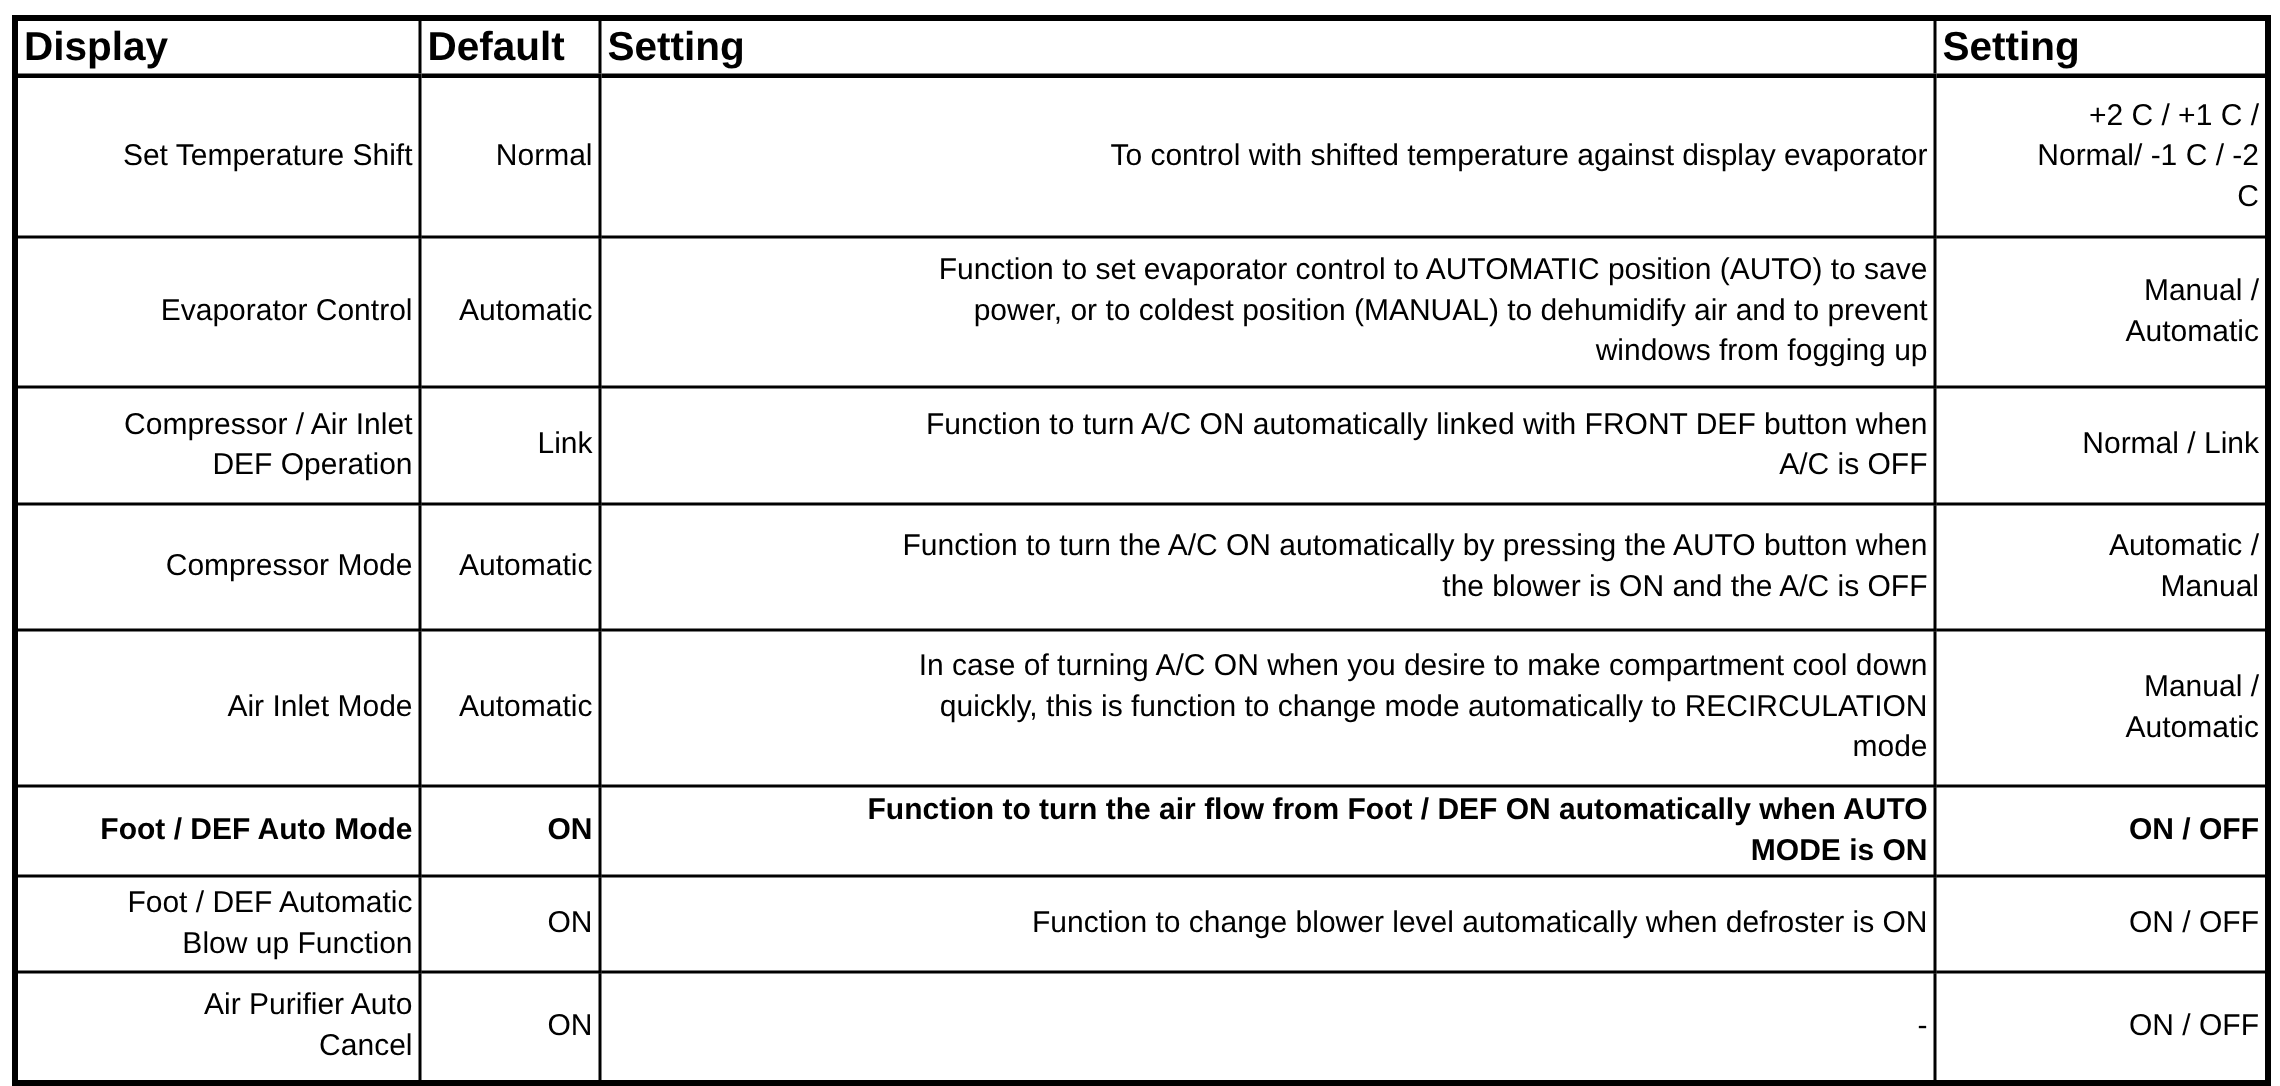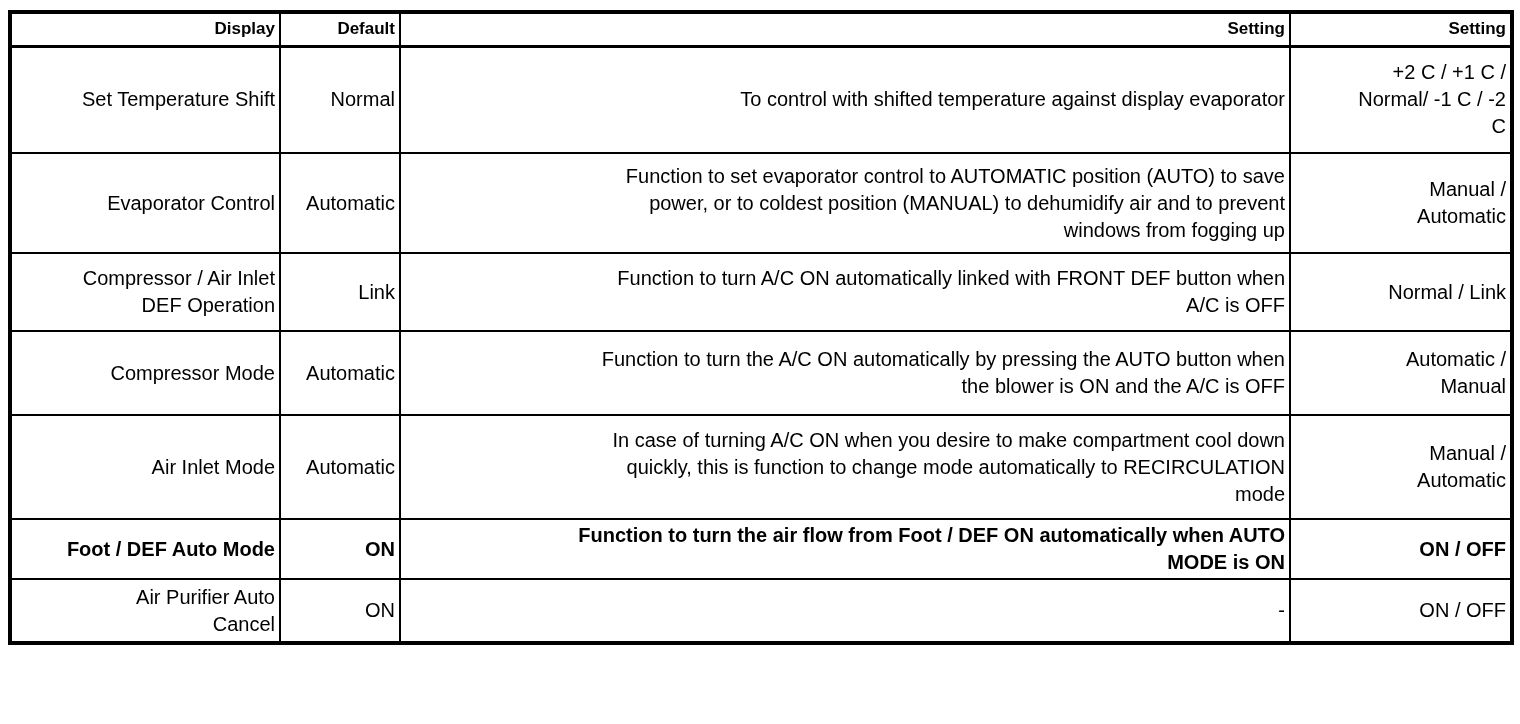--- a/index.html
+++ b/index.html
@@ -30,23 +30,23 @@
   col.c-setting  { width: 222px; }
 
   table.settings-table th,
   table.settings-table td {
     border: 2px solid #000000;
     vertical-align: middle;
     overflow: hidden;
     box-sizing: border-box;
   }
   table.settings-table th {
-    font-size: 17px;
+    font-size: 27px;
     font-weight: bold;
-    text-align: right;
+    text-align: left;
     padding: 2px 4px;
     height: 34px;
     border-bottom: 3px solid #000000;
   }
   table.settings-table td {
     font-size: 20px;
     line-height: 27px;
     text-align: right;
     padding: 2px 4px 2px 5px;
     white-space: pre-line;
@@ -124,20 +124,27 @@
 Automatic</td>
       </tr>
       <tr>
         <td>Foot / DEF Auto Mode</td>
         <td>ON</td>
         <td>Function to turn the air flow from Foot / DEF ON automatically when AUTO
 MODE is ON</td>
         <td>ON / OFF</td>
       </tr>
       <tr>
+        <td>Foot / DEF Automatic
+Blow up Function</td>
+        <td>ON</td>
+        <td>Function to change blower level automatically when defroster is ON</td>
+        <td>ON / OFF</td>
+      </tr>
+      <tr>
         <td>Air Purifier Auto
 Cancel</td>
         <td>ON</td>
         <td>-</td>
         <td>ON / OFF</td>
       </tr>
     </tbody>
   </table>
 </div>
 

